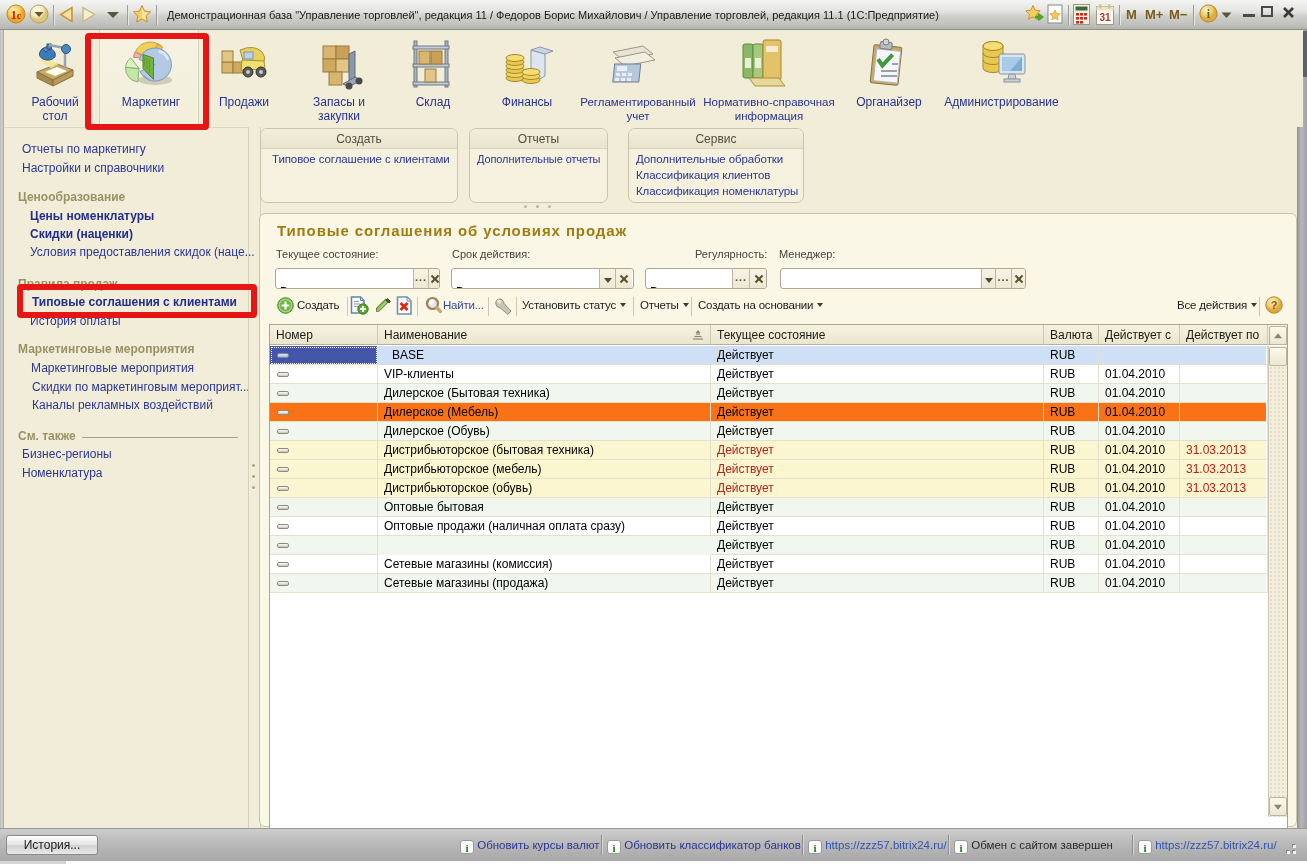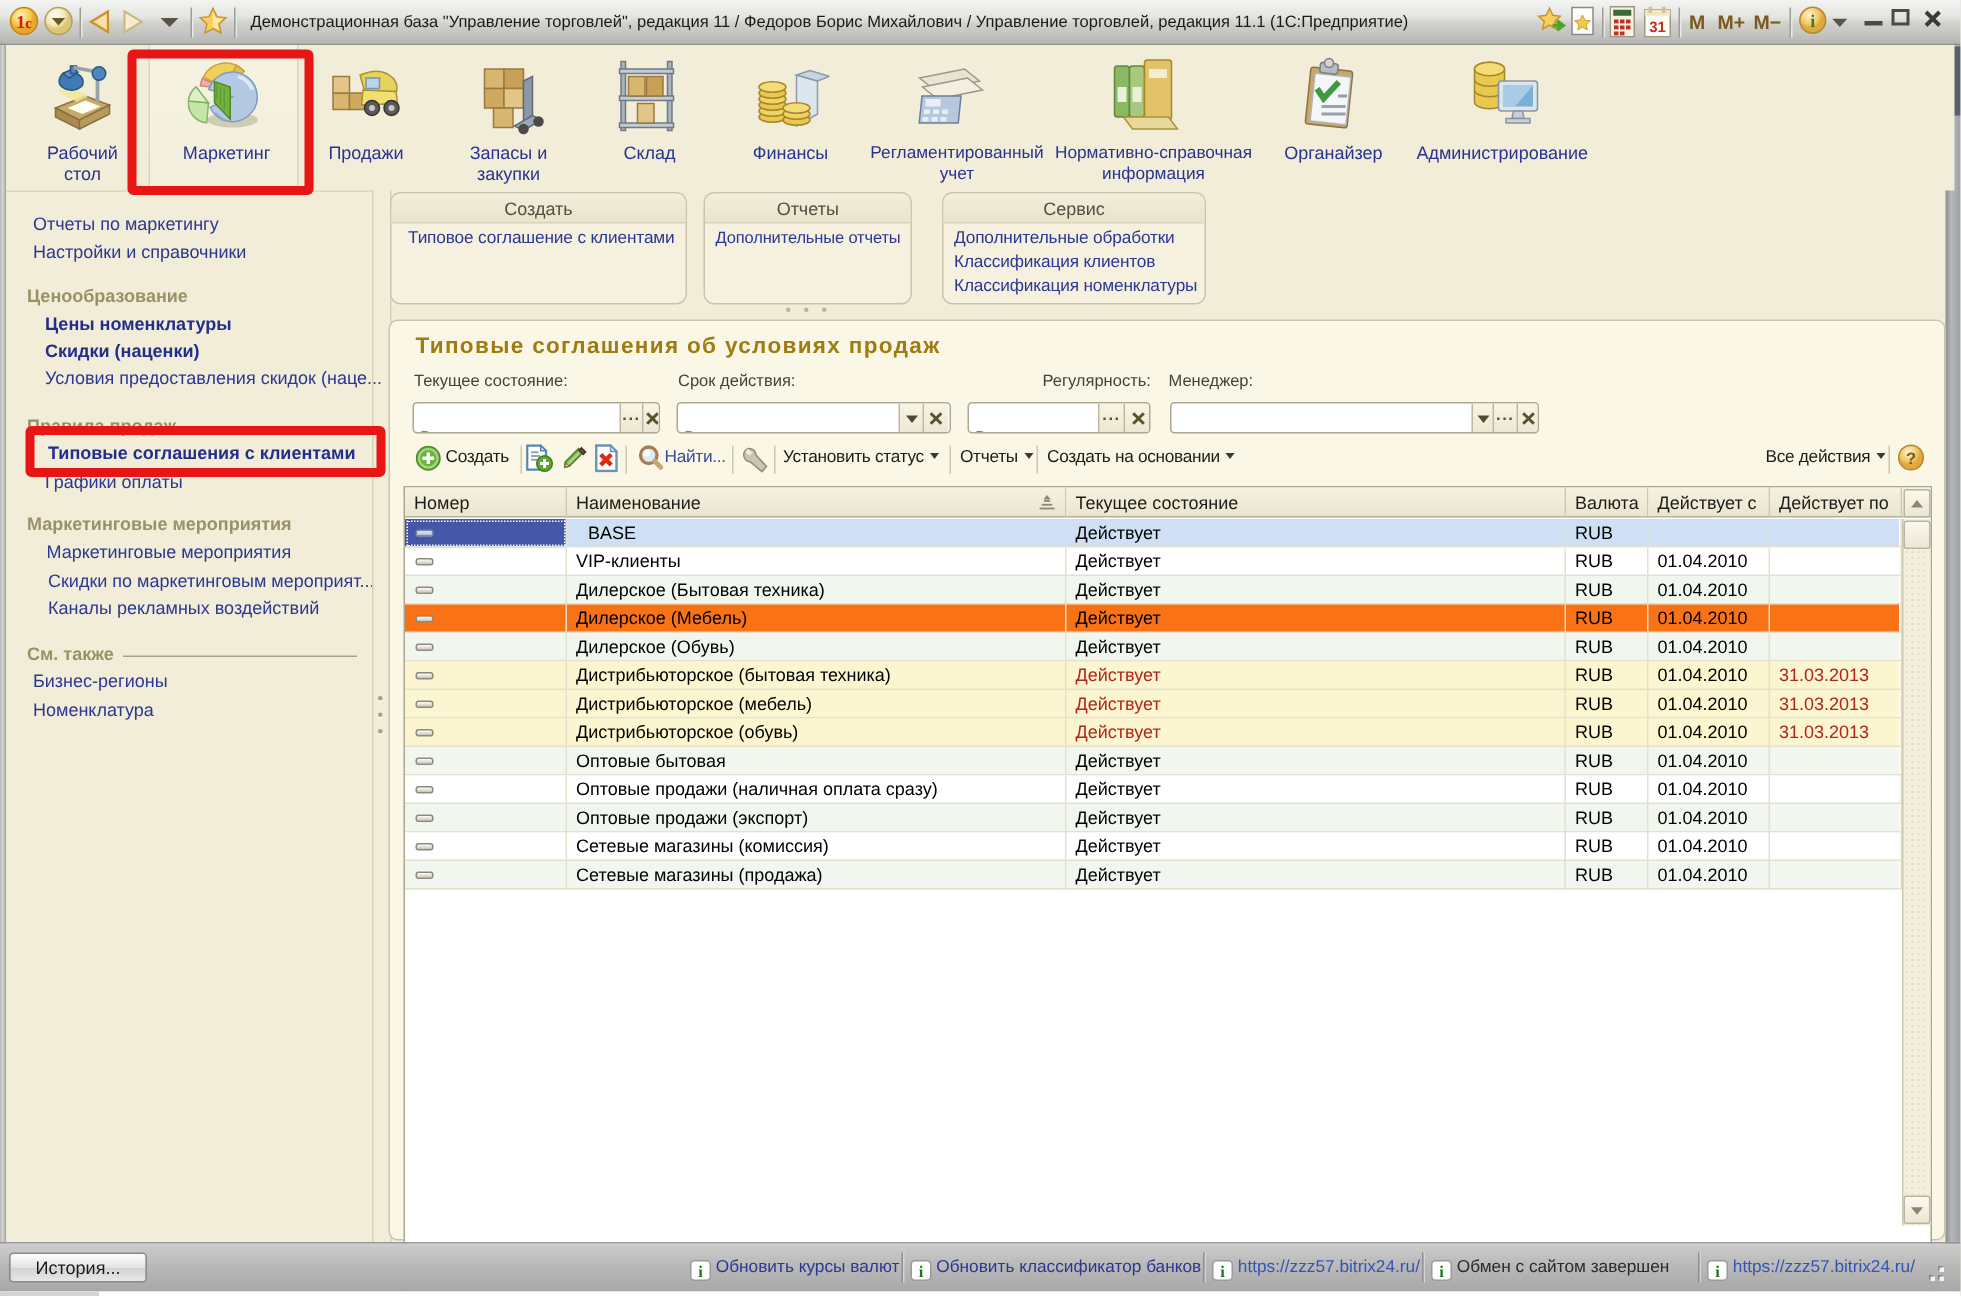--- a/index.html
+++ b/index.html
@@ -337,21 +337,21 @@
 
 <div class="abs" id="sidebar">
   <div class="navlink" style="top:14px;">Отчеты по маркетингу</div>
   <div class="navlink" style="top:33px;">Настройки и справочники</div>
   <div class="navhdr" style="top:62px;">Ценообразование</div>
   <div class="navlink navbold" style="left:26px;top:81px;">Цены номенклатуры</div>
   <div class="navlink navbold" style="left:26px;top:99px;">Скидки (наценки)</div>
   <div class="navlink" style="left:26px;top:117px;">Условия предоставления скидок (наце...</div>
   <div class="navhdr" style="top:149px;">Правила продаж</div>
   <div class="navlink navbold" style="left:28px;top:167px;">Типовые соглашения с клиентами</div>
-  <div class="navlink" style="left:26px;top:186px;">Графики оплаты</div>
+  <div class="navlink" style="left:26px;top:186px;">История оплаты</div>
   <div class="navhdr" style="top:214px;">Маркетинговые мероприятия</div>
   <div class="navlink" style="left:27px;top:233px;">Маркетинговые мероприятия</div>
   <div class="navlink" style="left:28px;top:252px;">Скидки по маркетинговым мероприят...</div>
   <div class="navlink" style="left:28px;top:270px;">Каналы рекламных воздействий</div>
   <div class="navhdr" style="top:301px;">См. также</div>
   <div style="position:absolute;left:78px;top:309px;width:156px;height:1px;background:#a9a183;"></div>
   <div class="navlink" style="top:319px;">Бизнес-регионы</div>
   <div class="navlink" style="top:338px;">Номенклатура</div>
 </div>
 <div class="vline" style="left:248px;top:127px;height:701px;"></div>
@@ -594,21 +594,20 @@
           <div class="cell" style="left:108px;width:333px;">Оптовые продажи (наличная оплата сразу)</div>
           <div class="cell" style="left:441px;width:333px;color:#000;">Действует</div>
           <div class="cell" style="left:774px;width:55px;">RUB</div>
           <div class="cell" style="left:829px;width:81px;">01.04.2010</div>
           <div class="cell" style="left:910px;width:88px;"></div>
         </div>
     <div class="row" style="top:211px;background:#f1f7ef;">
           <div class="cell" style="left:0;width:108px;">
             <div class="rowicon"></div>
           </div>
-          <div class="cell" style="left:108px;width:333px;">Оптовые продажи (экспорт)</div>
           <div class="cell" style="left:441px;width:333px;color:#000;">Действует</div>
           <div class="cell" style="left:774px;width:55px;">RUB</div>
           <div class="cell" style="left:829px;width:81px;">01.04.2010</div>
           <div class="cell" style="left:910px;width:88px;"></div>
         </div>
     <div class="row" style="top:230px;background:#ffffff;">
           <div class="cell" style="left:0;width:108px;">
             <div class="rowicon"></div>
           </div>
           <div class="cell" style="left:108px;width:333px;">Сетевые магазины (комиссия)</div>

